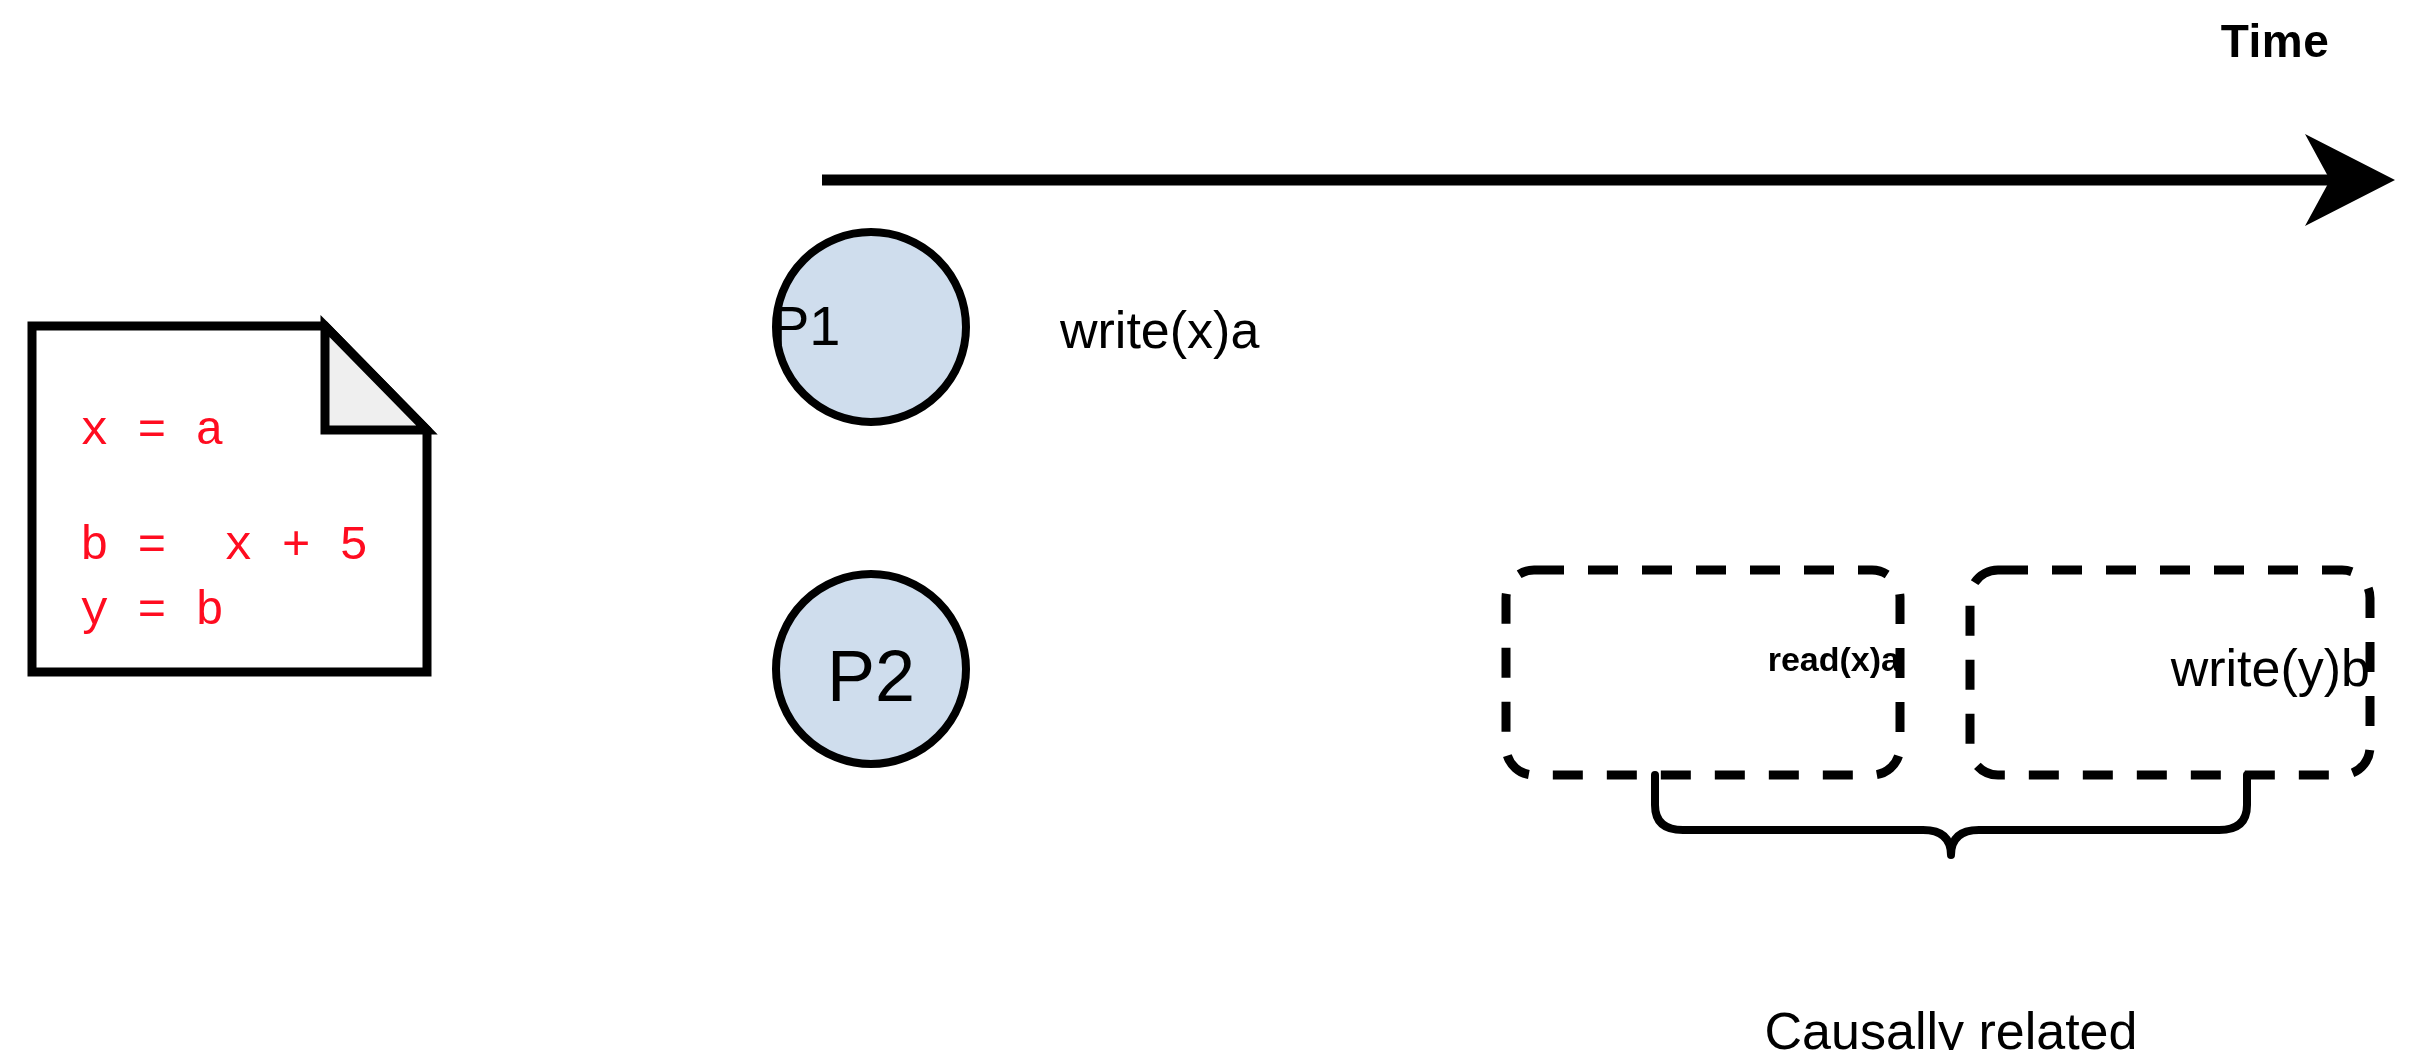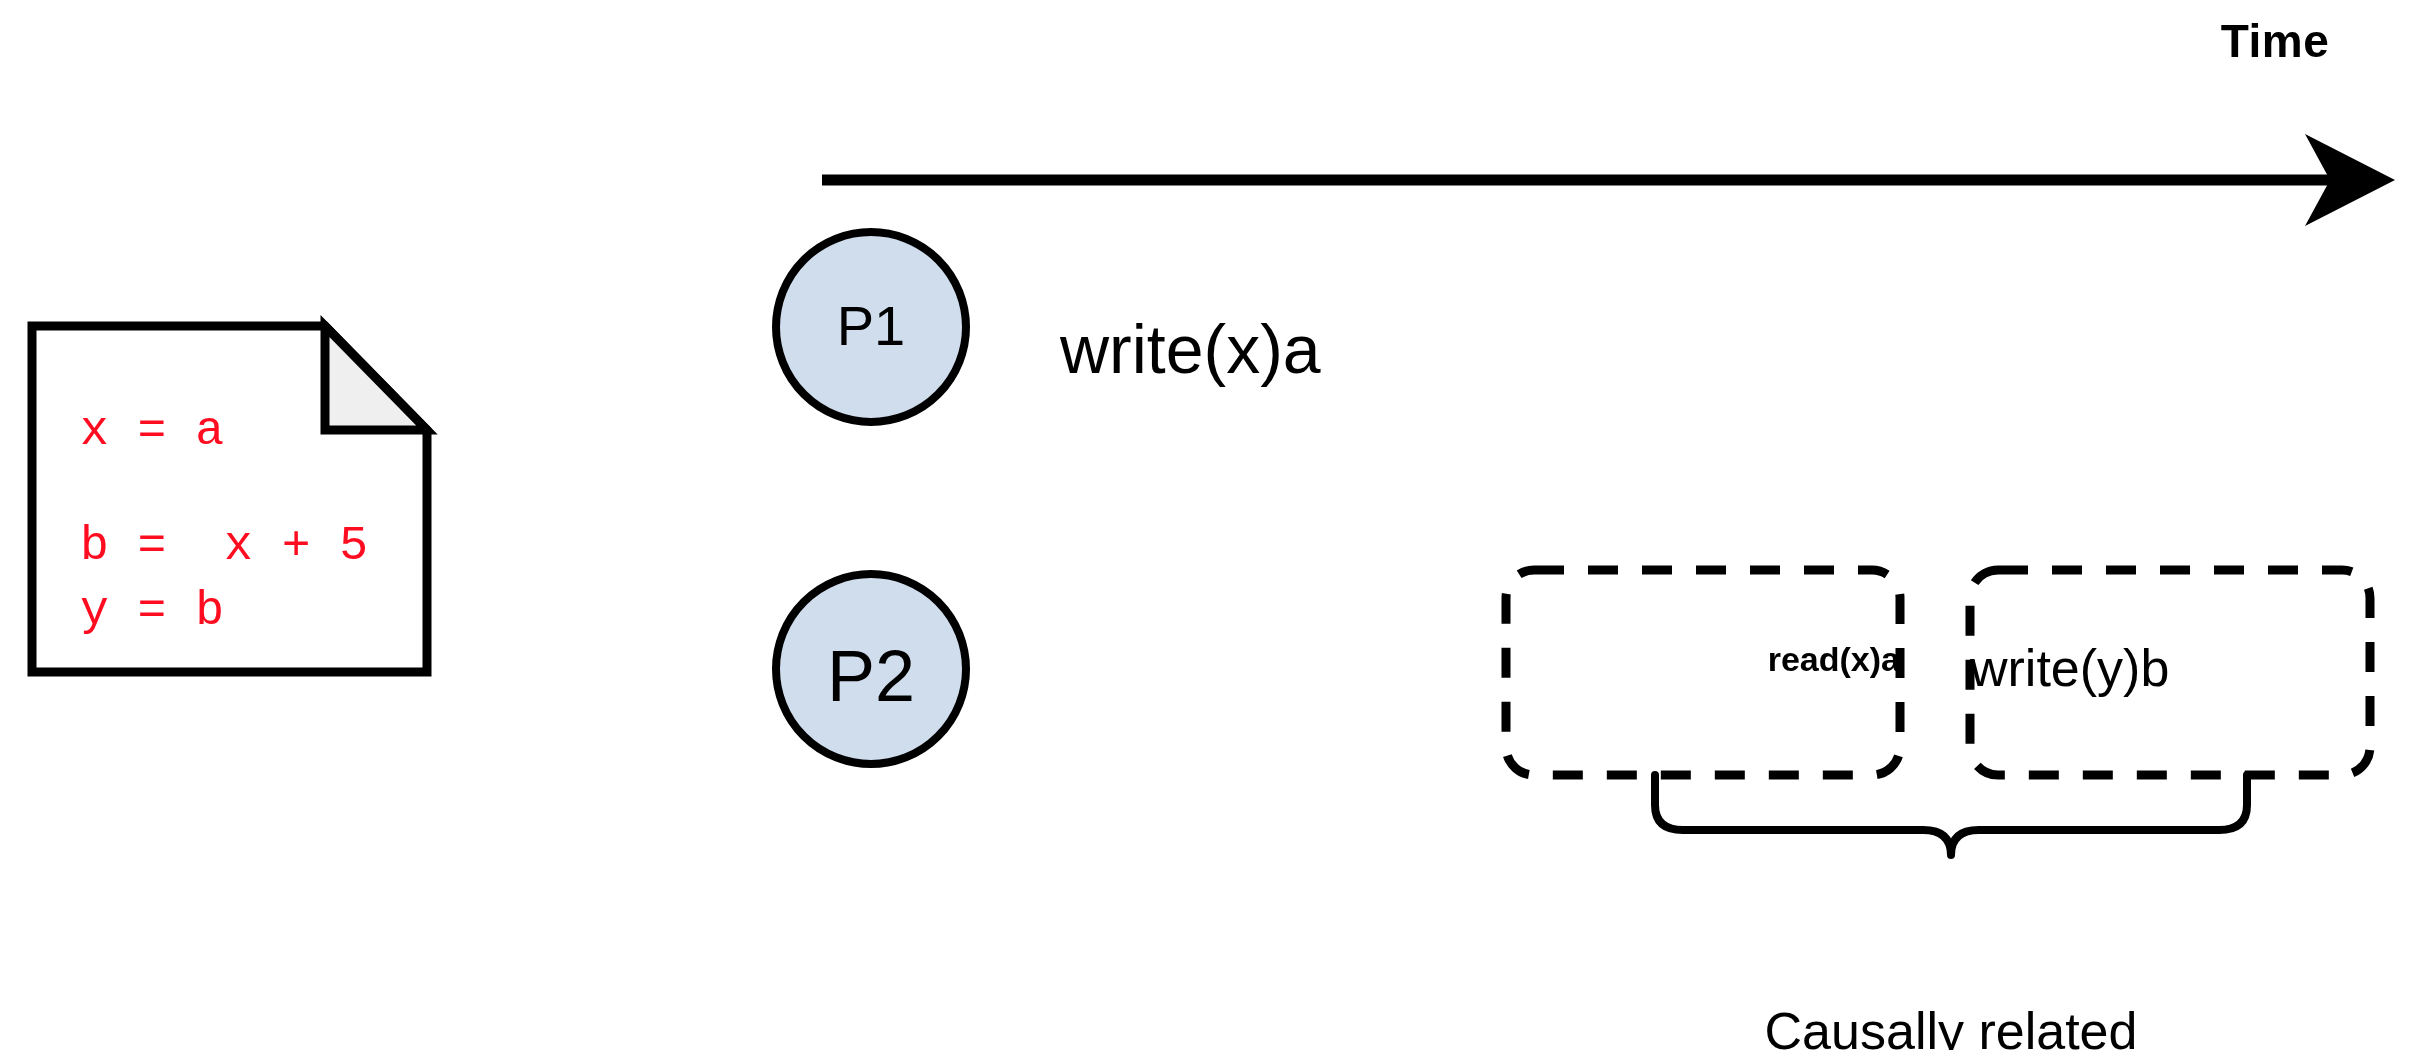--- a/index.html
+++ b/index.html
@@ -43,48 +43,48 @@
     width: 250px;
     text-align: center;
     font-size: 46px;
     font-weight: bold;
     letter-spacing: 0.5px;
   }
   #p1-label {
     left: 772px;
     top: 298px;
     width: 198px;
-    text-align: center;
+    text-align: left;
     font-size: 56px;
   }
   #p2-label {
     left: 772px;
     top: 640px;
     width: 198px;
     text-align: center;
     font-size: 72px;
   }
   #p1-op-label {
     left: 1060px;
-    top: 315px;
-    font-size: 68px;
+    top: 304px;
+    font-size: 52px;
   }
   #read-op-label {
     left: 1506px;
     top: 642px;
     width: 394px;
     text-align: right;
     font-size: 34px;
     font-weight: bold;
   }
   #write-op-label {
     left: 1970px;
     top: 642px;
     width: 400px;
-    text-align: left;
+    text-align: right;
     font-size: 52px;
   }
   #brace-caption {
     left: 1651px;
     top: 880px;
     width: 600px;
     text-align: center;
     font-size: 52px;
     line-height: 1.16;
   }

